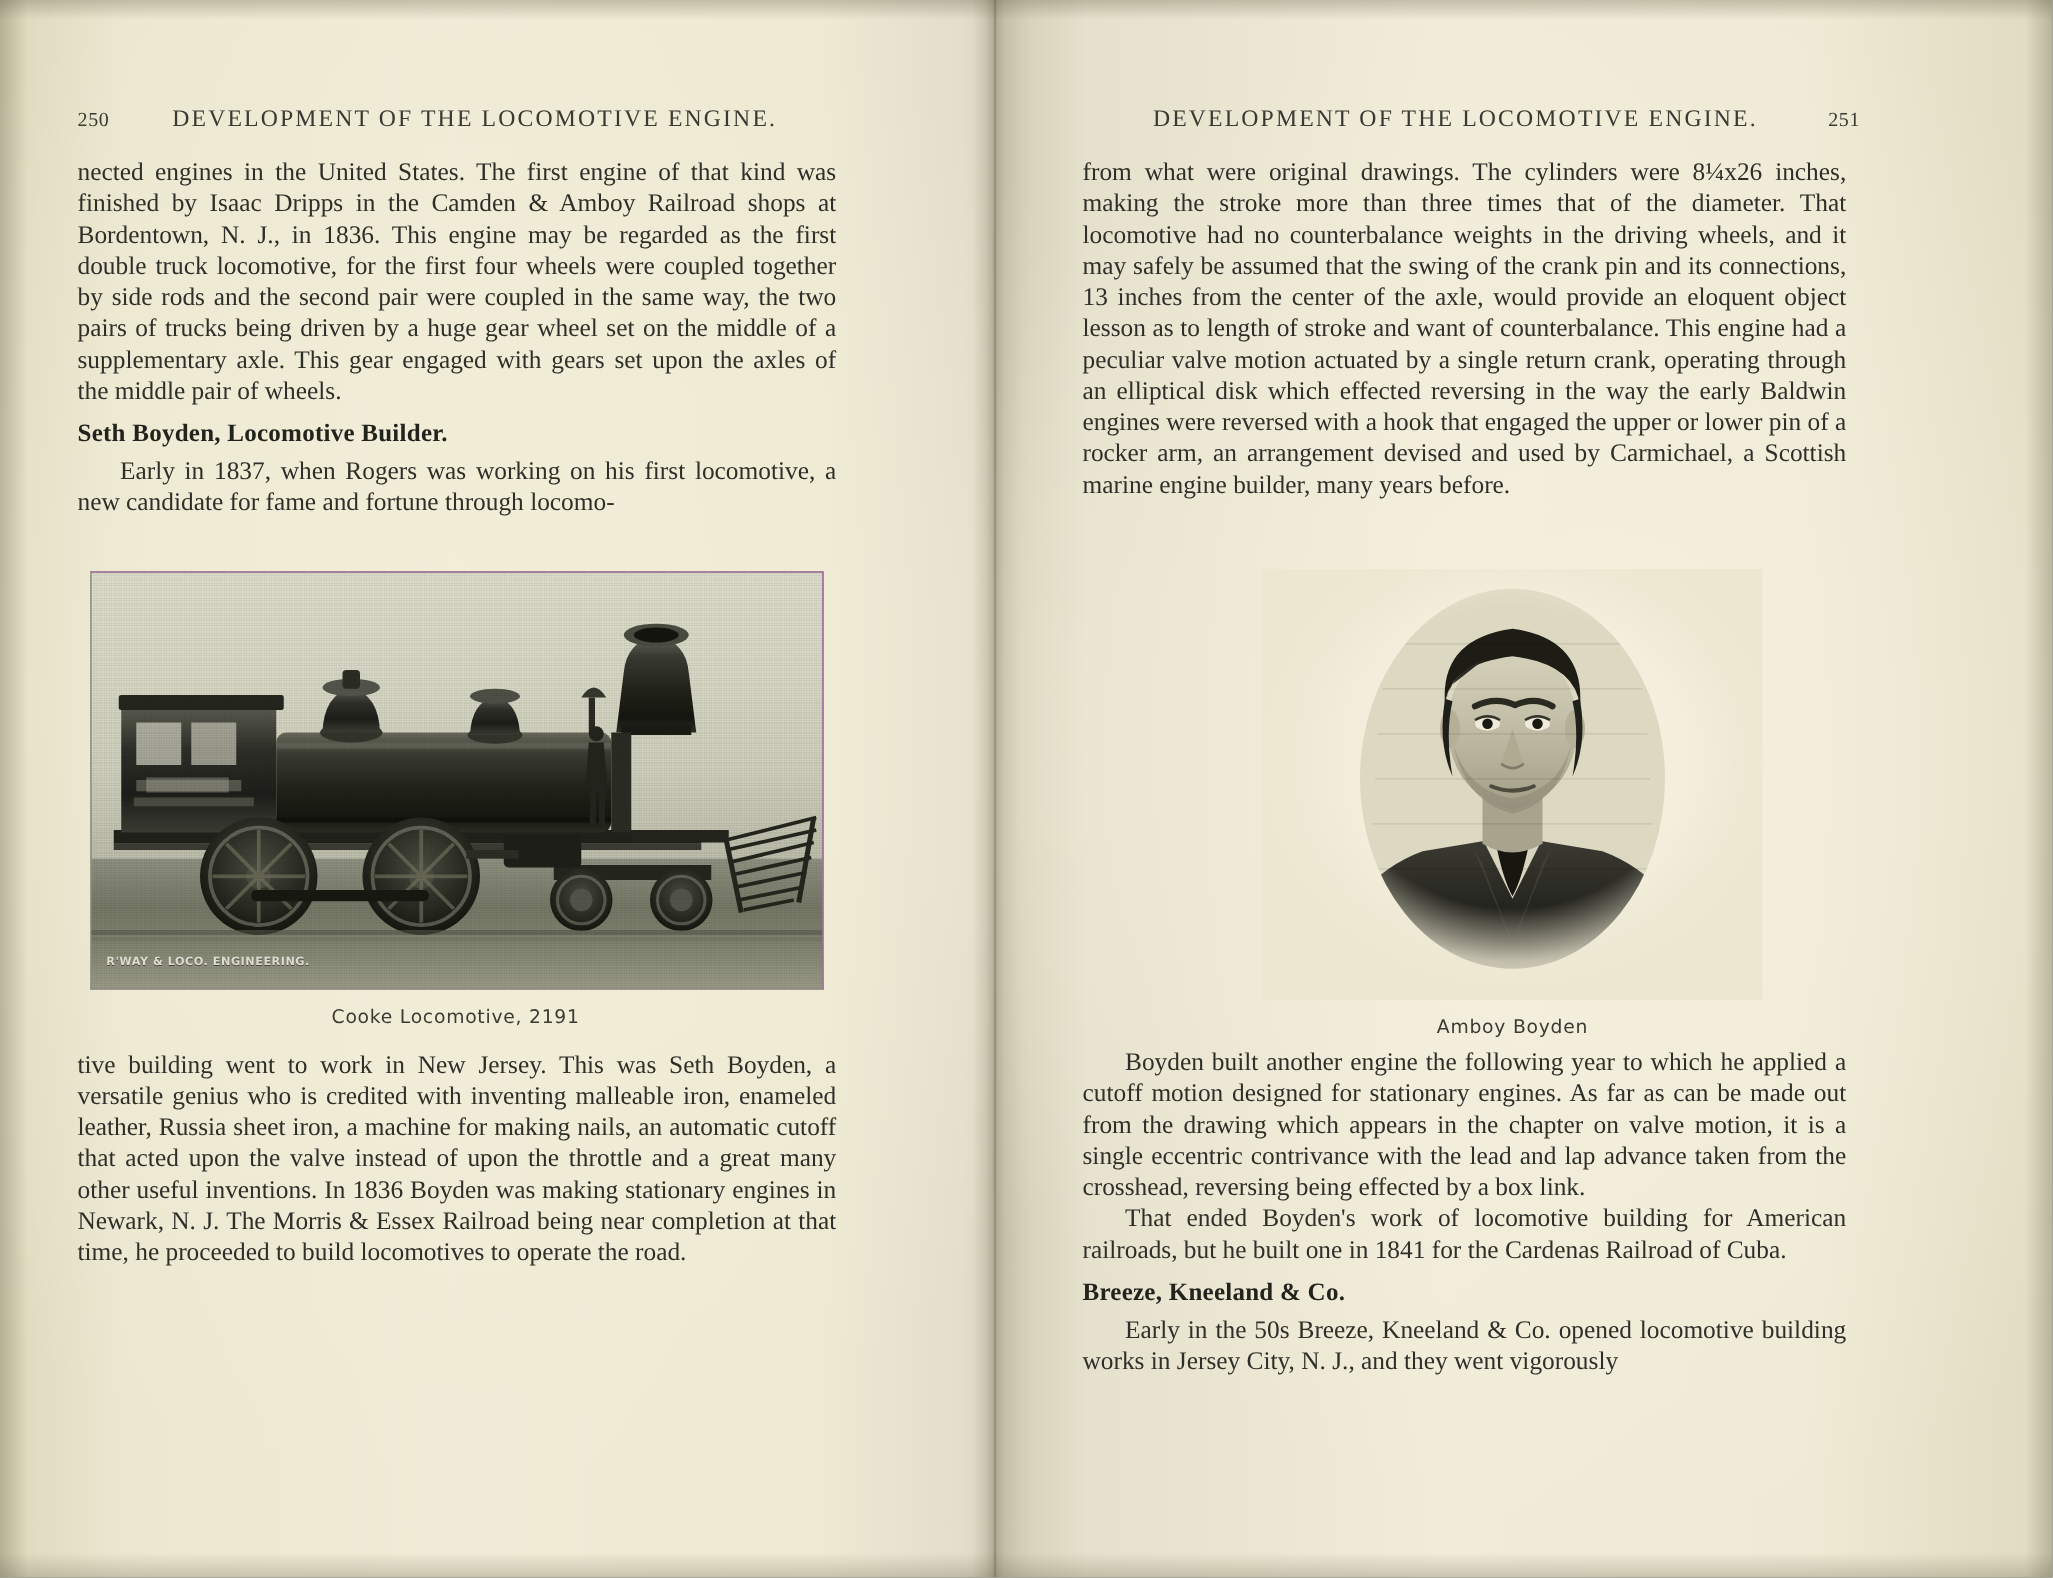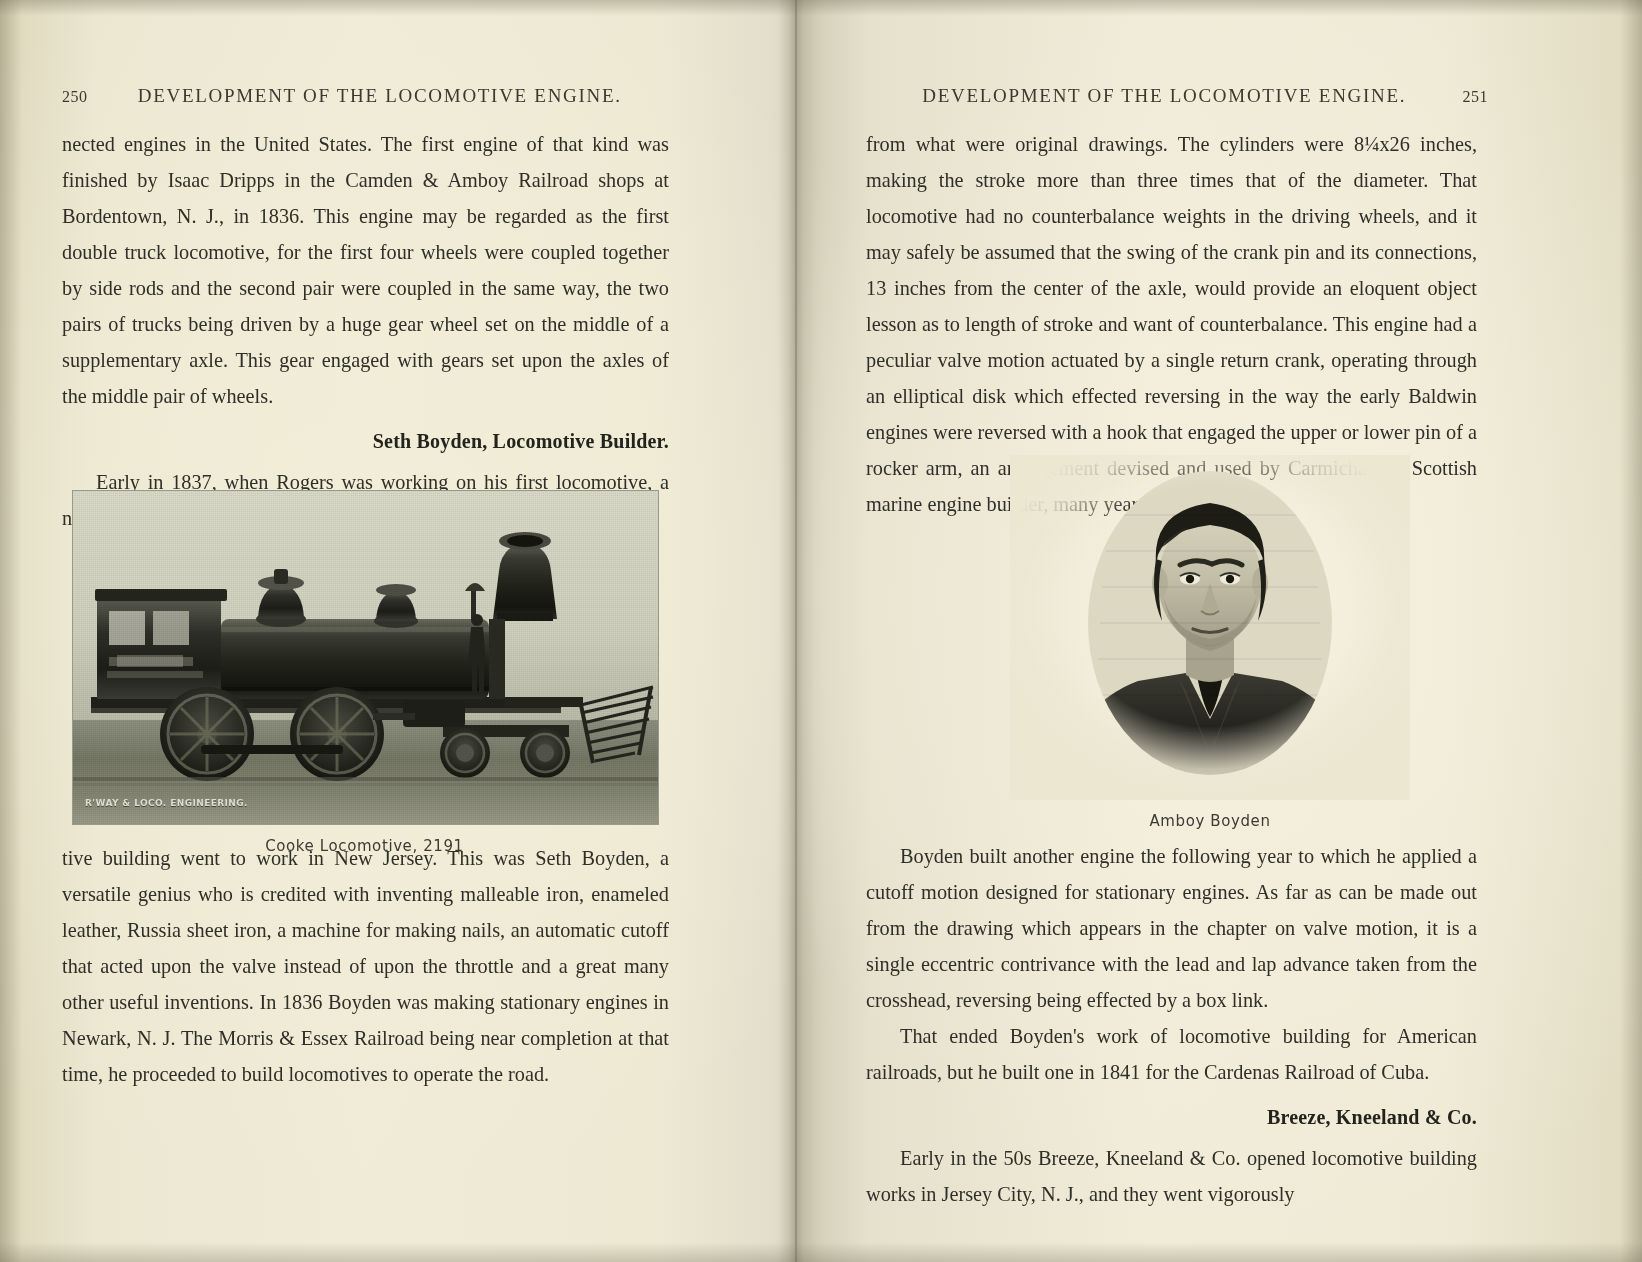--- a/index.html
+++ b/index.html
@@ -113,41 +113,41 @@
     text-align: center;
     font-size: 19px;
     letter-spacing: 1.7px;
   }
 
   
   .col {
     position: absolute;
     color: #2f2f29;
     font-size: 20.3px;
-    line-height: 36px;
+    line-height: 25px;
     text-align: justify;
     text-justify: inter-word;
   }
   .page-left .col  { left: 62px; width: 607px; }
   .page-right .col { left: 46px; width: 611px; }
 
   .col-top-left   { top: 126px; }
   .col-top-right  { top: 126px; }
   .col-bot-left   { top: 840px; }
   .col-bot-right  { top: 838px; }
 
   p {
     margin: 0;
     text-indent: 0;
   }
   p.indent { text-indent: 34px; }
 
   h3.section {
     margin: 9px 0 5px 0;
-    text-align: right;
+    text-align: left;
     font-size: 20px;
     font-weight: bold;
     letter-spacing: 0.2px;
     color: #23231e;
   }
 
   
   figure {
     position: absolute;
     margin: 0;
@@ -167,21 +167,20 @@
     top: 457px;
     width: 585px;
   }
   .plate {
     position: relative;
     width: 585px;
     height: 333px;
     background: #a21caf;
     border: 1px solid #9a9a88;
     overflow: hidden;
-    margin-top: 33px;
   }
   .plate-sky {
     position: absolute; inset: 0;
     background: linear-gradient(180deg, #dcdccb 0%, #d2d2c0 42%, #c2c2b0 62%, #a8a996 100%);
   }
   .plate-ground {
     position: absolute; left: 0; right: 0; bottom: 0; height: 104px;
     background: linear-gradient(180deg, #8e9080 0%, #767866 38%, #858774 72%, #9a9b88 100%);
   }
   .plate-grain {

